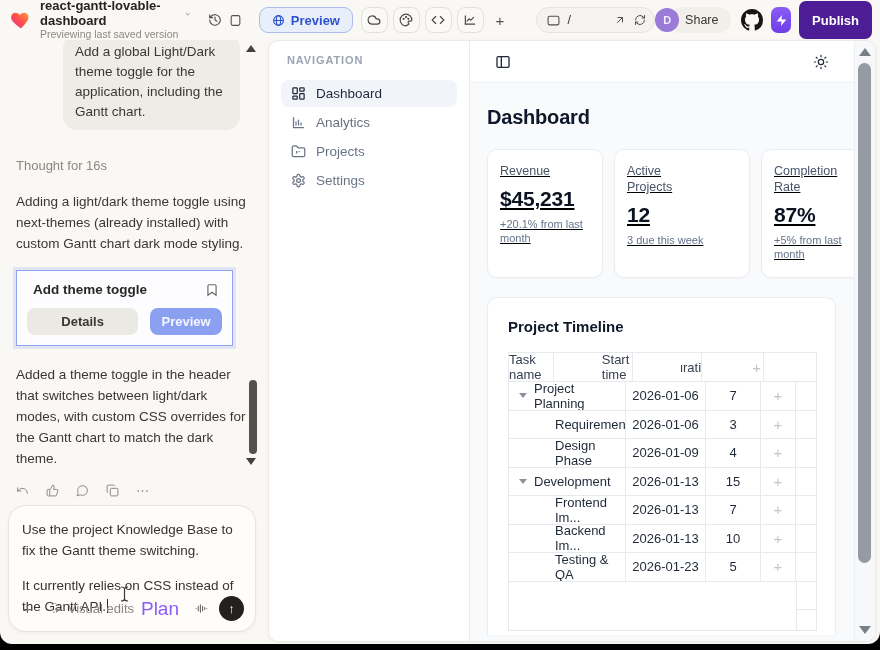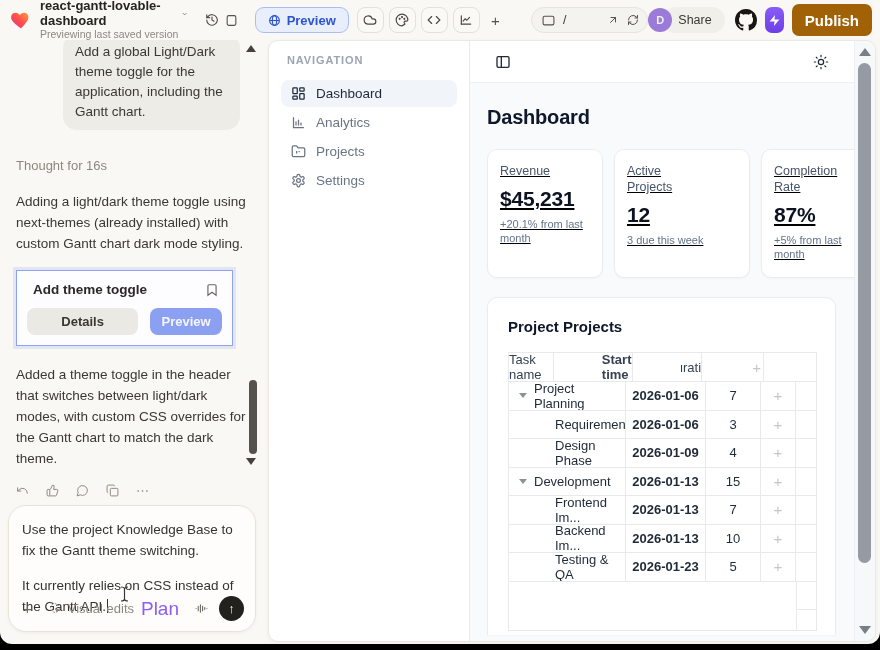--- a/index.html
+++ b/index.html
@@ -20,21 +20,21 @@
   .iconrow { display:flex; gap:5px; margin-left:8px; }
   .plusbtn { margin-left:6px; font-size:15px; }
   .urlbar { height:26px; width:152px; margin-left:26px; background:#f5f3ef; border:1px solid #e7e4dd; border-radius:13px; display:flex; align-items:center; padding:0 8px 0 10px; gap:8px; }
   .url-path { font-size:12.5px; color:#3a3833; flex:1; }
   .spacer { flex:1; }
   .share-wrap { display:flex; align-items:center; position:relative; margin-right:10px; }
   .avatar { width:24px; height:24px; border-radius:50%; background:#9b7bd8; color:#f3eefc; font-size:11px; font-weight:700; display:flex; align-items:center; justify-content:center; position:relative; z-index:2; }
   .share-pill { margin-left:-10px; height:26px; background:#f1efea; border-radius:13px; padding:0 13px 0 16px; display:flex; align-items:center; font-size:12.5px; color:#3a3833; }
   .gh { margin-right:8px; color:#191512; display:flex; }
   .bolt-btn { width:26px; height:26px; border-radius:7px; background:linear-gradient(180deg,#8a5cf6,#6d3ee8); display:flex; align-items:center; justify-content:center; margin-right:8px; }
-  .publish-btn { height:32px; padding:0 13px; border-radius:7px; background:#a16207; color:#fff; font-size:15px; font-weight:600; display:flex; align-items:center; }
+  .publish-btn { height:38px; padding:0 13px; border-radius:7px; background:#4c1d95; color:#fff; font-size:13px; font-weight:600; display:flex; align-items:center; }
 
   
   .chat-panel { position:absolute; left:0; top:40px; width:262px; bottom:6px; }
   .chat-scroll { position:absolute; left:0; top:0; width:246px; height:460px; overflow:hidden; padding:0 0 0 16px; }
   .bubble { margin:-6px 6px 0 47px; background:#eeece7; border-radius:14px; padding:8px 12px; font-size:13.5px; line-height:20px; color:#3a3833; }
   .thought { margin-top:28px; font-size:13px; color:#8c8880; }
   .para { margin-top:18px; font-size:13.5px; line-height:21px; color:#3a3833; width:230px; }
   .tool-card { margin-top:16px; width:217px; background:#fdfdff; border:1.5px solid #8fa2f2; box-shadow:0 0 0 3px rgba(143,162,242,.22); border-radius:0; padding:11px 10px 10px; }
   .tool-head { display:flex; align-items:center; justify-content:space-between; padding:0 3px 0 6px; }
   .tool-title { font-size:13.5px; font-weight:700; color:#2b2926; }
@@ -74,21 +74,21 @@
   .stat-value { font-size:21px; font-weight:700; color:#0b1220; margin-top:8px; letter-spacing:-.01em; }
   .stat-sub { font-size:11px; color:#64748b; margin-top:6px; line-height:14px; width:90px; }
   .timeline-card { margin-top:19px; height:338px; background:#fff; border:1px solid #e9edf2; border-radius:10px 10px 0 0; border-bottom:none; padding:20px; box-shadow:0 1px 2px rgba(15,23,42,.03); }
   .timeline-title { font-size:15px; font-weight:700; color:#0f172a; }
   .gtable { margin-top:17px; border:1px solid #e7e9ed; width:309px; font-size:13px; color:#1f2937; }
   .trow { display:flex; height:28.5px; border-bottom:1px solid #e7e9ed; }
   .trow.head { height:29px; color:#374151;gap:48px; }
   .trow:last-child { border-bottom:none; }
   .tc { border-right:1px solid #e7e9ed; display:flex; align-items:center; overflow:hidden; }
   .tc.c1 { width:117px; }
-  .tc.c2 { width:80px; justify-content:center;font-weight:bold; }
+  .tc.c2 { width:80px; justify-content:center; }
   .tc.c3 { width:55px; justify-content:center; }
   .tc.c4 { width:35px; justify-content:center; }
   .tc.c5 { flex:1; border-right:none; padding-left:4px; color:#374151; }
   .tc.c1.hdr { justify-content:center; }
   .tc.c1.parent { padding-left:10px; gap:7px; font-weight:500; }
   .tc.c1.child { padding-left:46px; }
   .caret-dn { width:0; height:0; border-left:4.5px solid transparent; border-right:4.5px solid transparent; border-top:5.5px solid #8a919c; flex:none; }
   .pluscell { color:#c2c6cd; font-size:15px; font-weight:300; }
   .filler { display:flex; height:48px; }
   .filler .f1 { width:288px; border-right:1px solid #e7e9ed; }
@@ -344,21 +344,21 @@
             <div class="stat-sub" style="width:110px">3 due this week</div>
           </div>
           <div class="stat-card">
             <div class="stat-label" style="width:80px">Completion Rate</div>
             <div class="stat-value">87%</div>
             <div class="stat-sub">+5% from last month</div>
           </div>
         </div>
 
         <div class="timeline-card">
-          <div class="timeline-title">Project Projects</div>
+          <div class="timeline-title">Project Timeline</div>
           <div class="gtable">
             <div class="trow head">
               <div class="tc c1 hdr">Task name</div>
               <div class="tc c2">Start time</div>
               <div class="tc c3">Duration</div>
               <div class="tc c4 pluscell">
                   <span>+</span>
                 </div>
               <div class="tc c5">05</div>
             </div>

